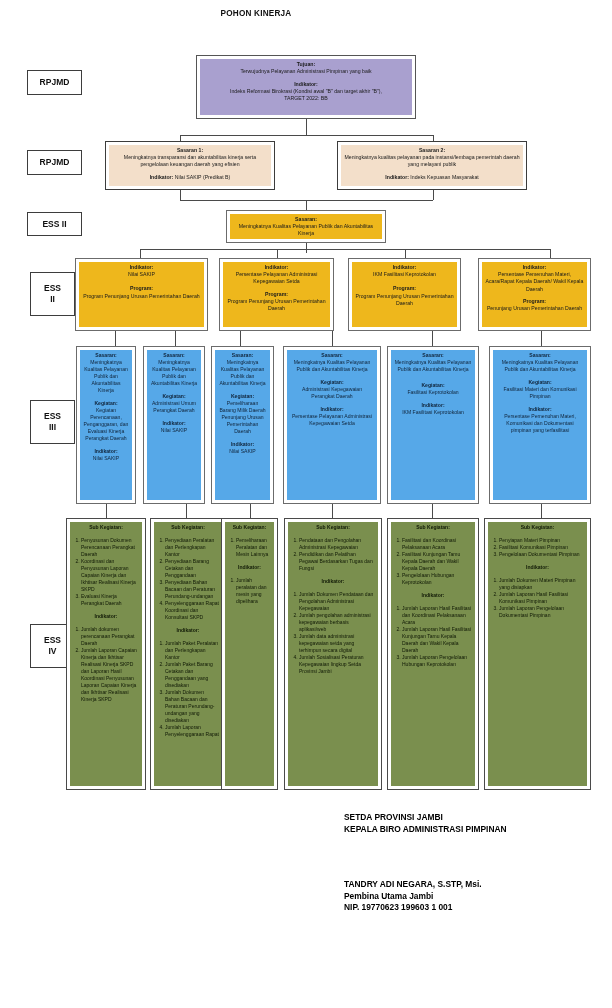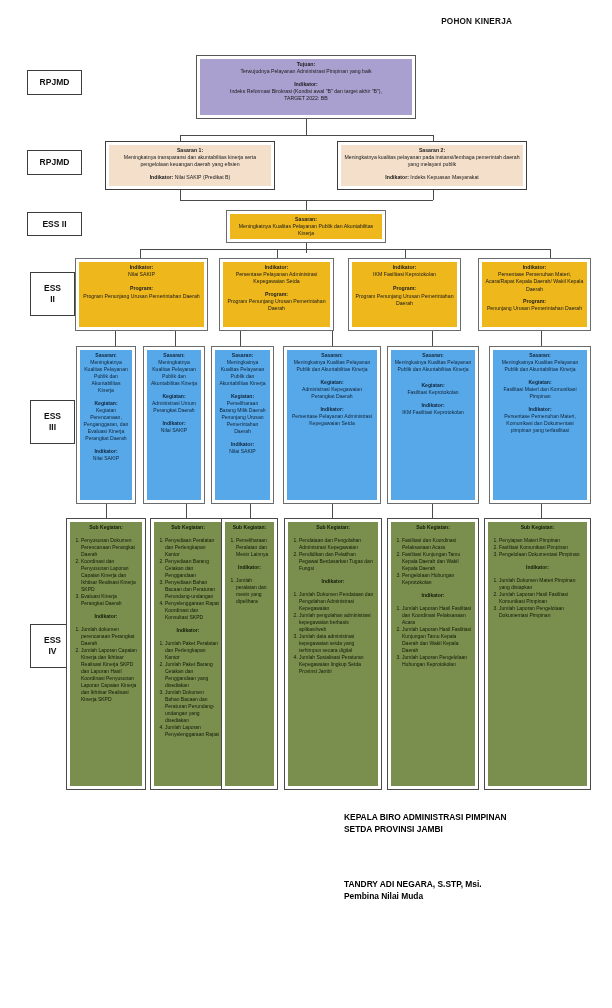--- a/index.html
+++ b/index.html
@@ -10,23 +10,23 @@
     background: #ffffff;
     font-family: "Liberation Sans", sans-serif;
     color: #111111;
     position: relative;
     overflow: hidden;
   }
 
   
   #title-block {
     position: absolute;
-    left: 0; top: 16px;
+    left: 0; top: 8px;
     width: 512px;
-    text-align: right;
+    text-align: center;
   }
   #title-block .t1 {
     font-size: 8.2px;
     font-weight: bold;
     letter-spacing: .2px;
     line-height: 11px;
   }
   #title-block .t2 {
     font-size: 8.6px;
     font-weight: bold;
@@ -434,18 +434,19 @@
     <div class="gap"></div>
     <ol>
         <li>Jumlah Dokumen Materi Pimpinan yang disiapkan</li>
         <li>Jumlah Laporan Hasil Fasilitasi Komunikasi Pimpinan</li>
         <li>Jumlah Laporan Pengelolaan Dokumentasi Pimpinan</li>
       </ol>
   </div>
 </div>
 
 <div id="signature" style="left:344px; top:812px; width:250px;">
+  <div>SETDA PROVINSI JAMBI</div>
   <div>KEPALA BIRO ADMINISTRASI PIMPINAN</div>
-  <div>SETDA PROVINSI JAMBI</div>
   <div style="height:44px"></div>
   <div class="name">TANDRY ADI NEGARA, S.STP, Msi.</div>
-  <div>Pembina Nilai Muda</div>
+  <div>Pembina Utama Jambi</div>
+  <div>NIP. 19770623 199603 1 001</div>
 </div>
 
 </body></html>

